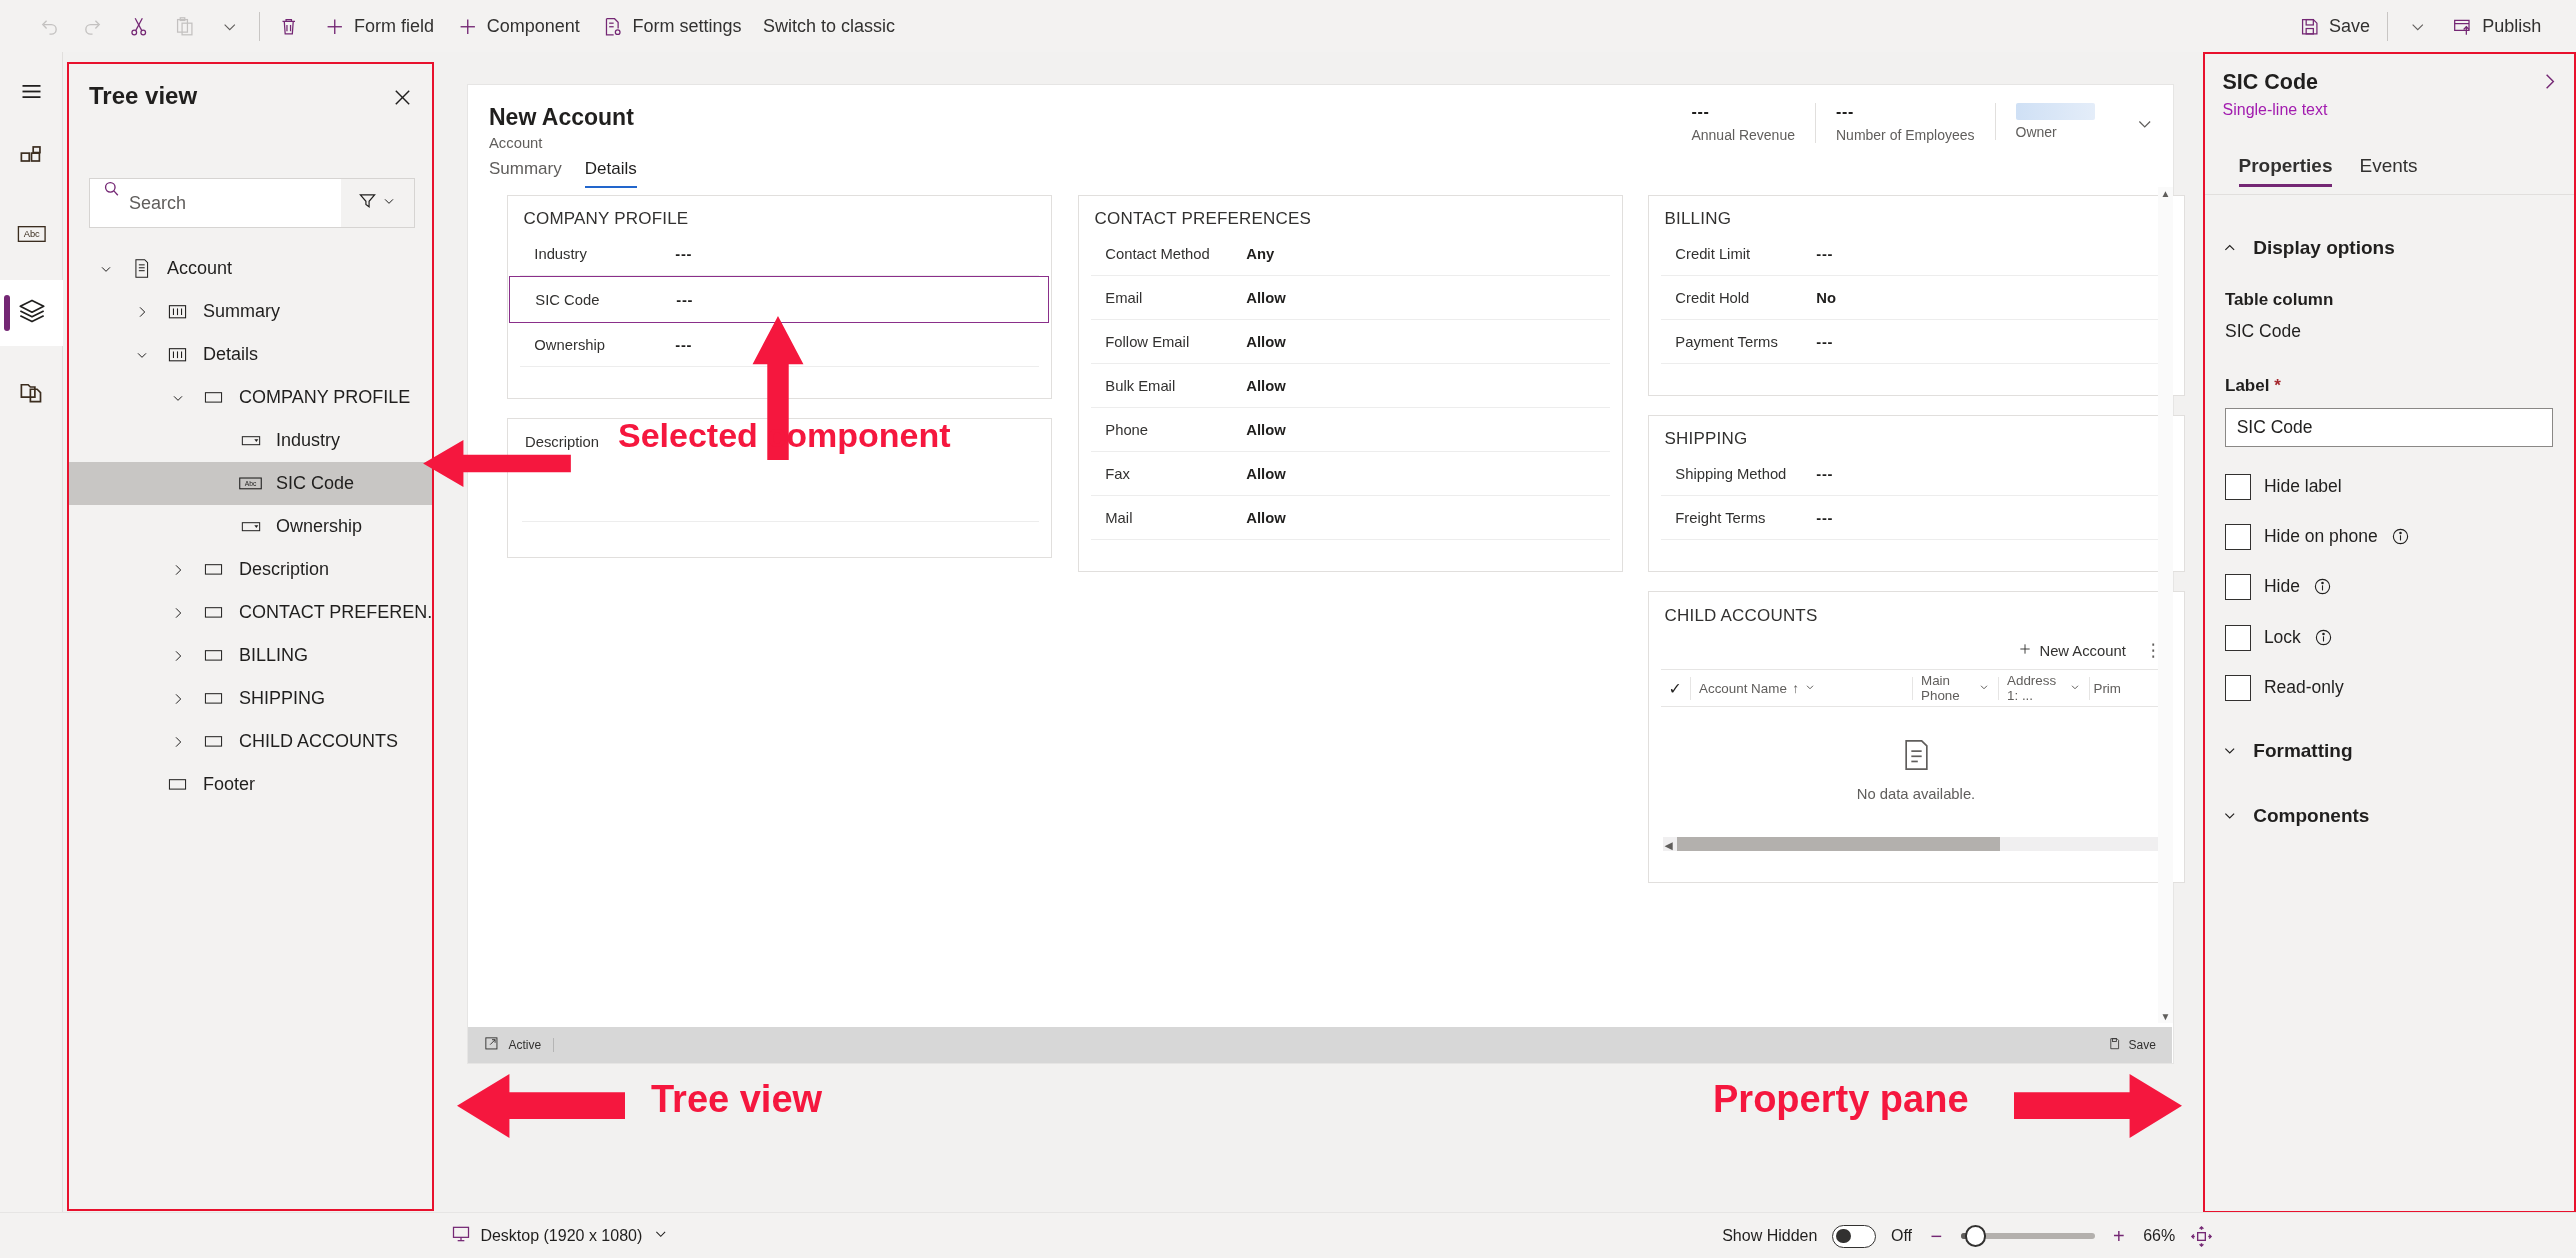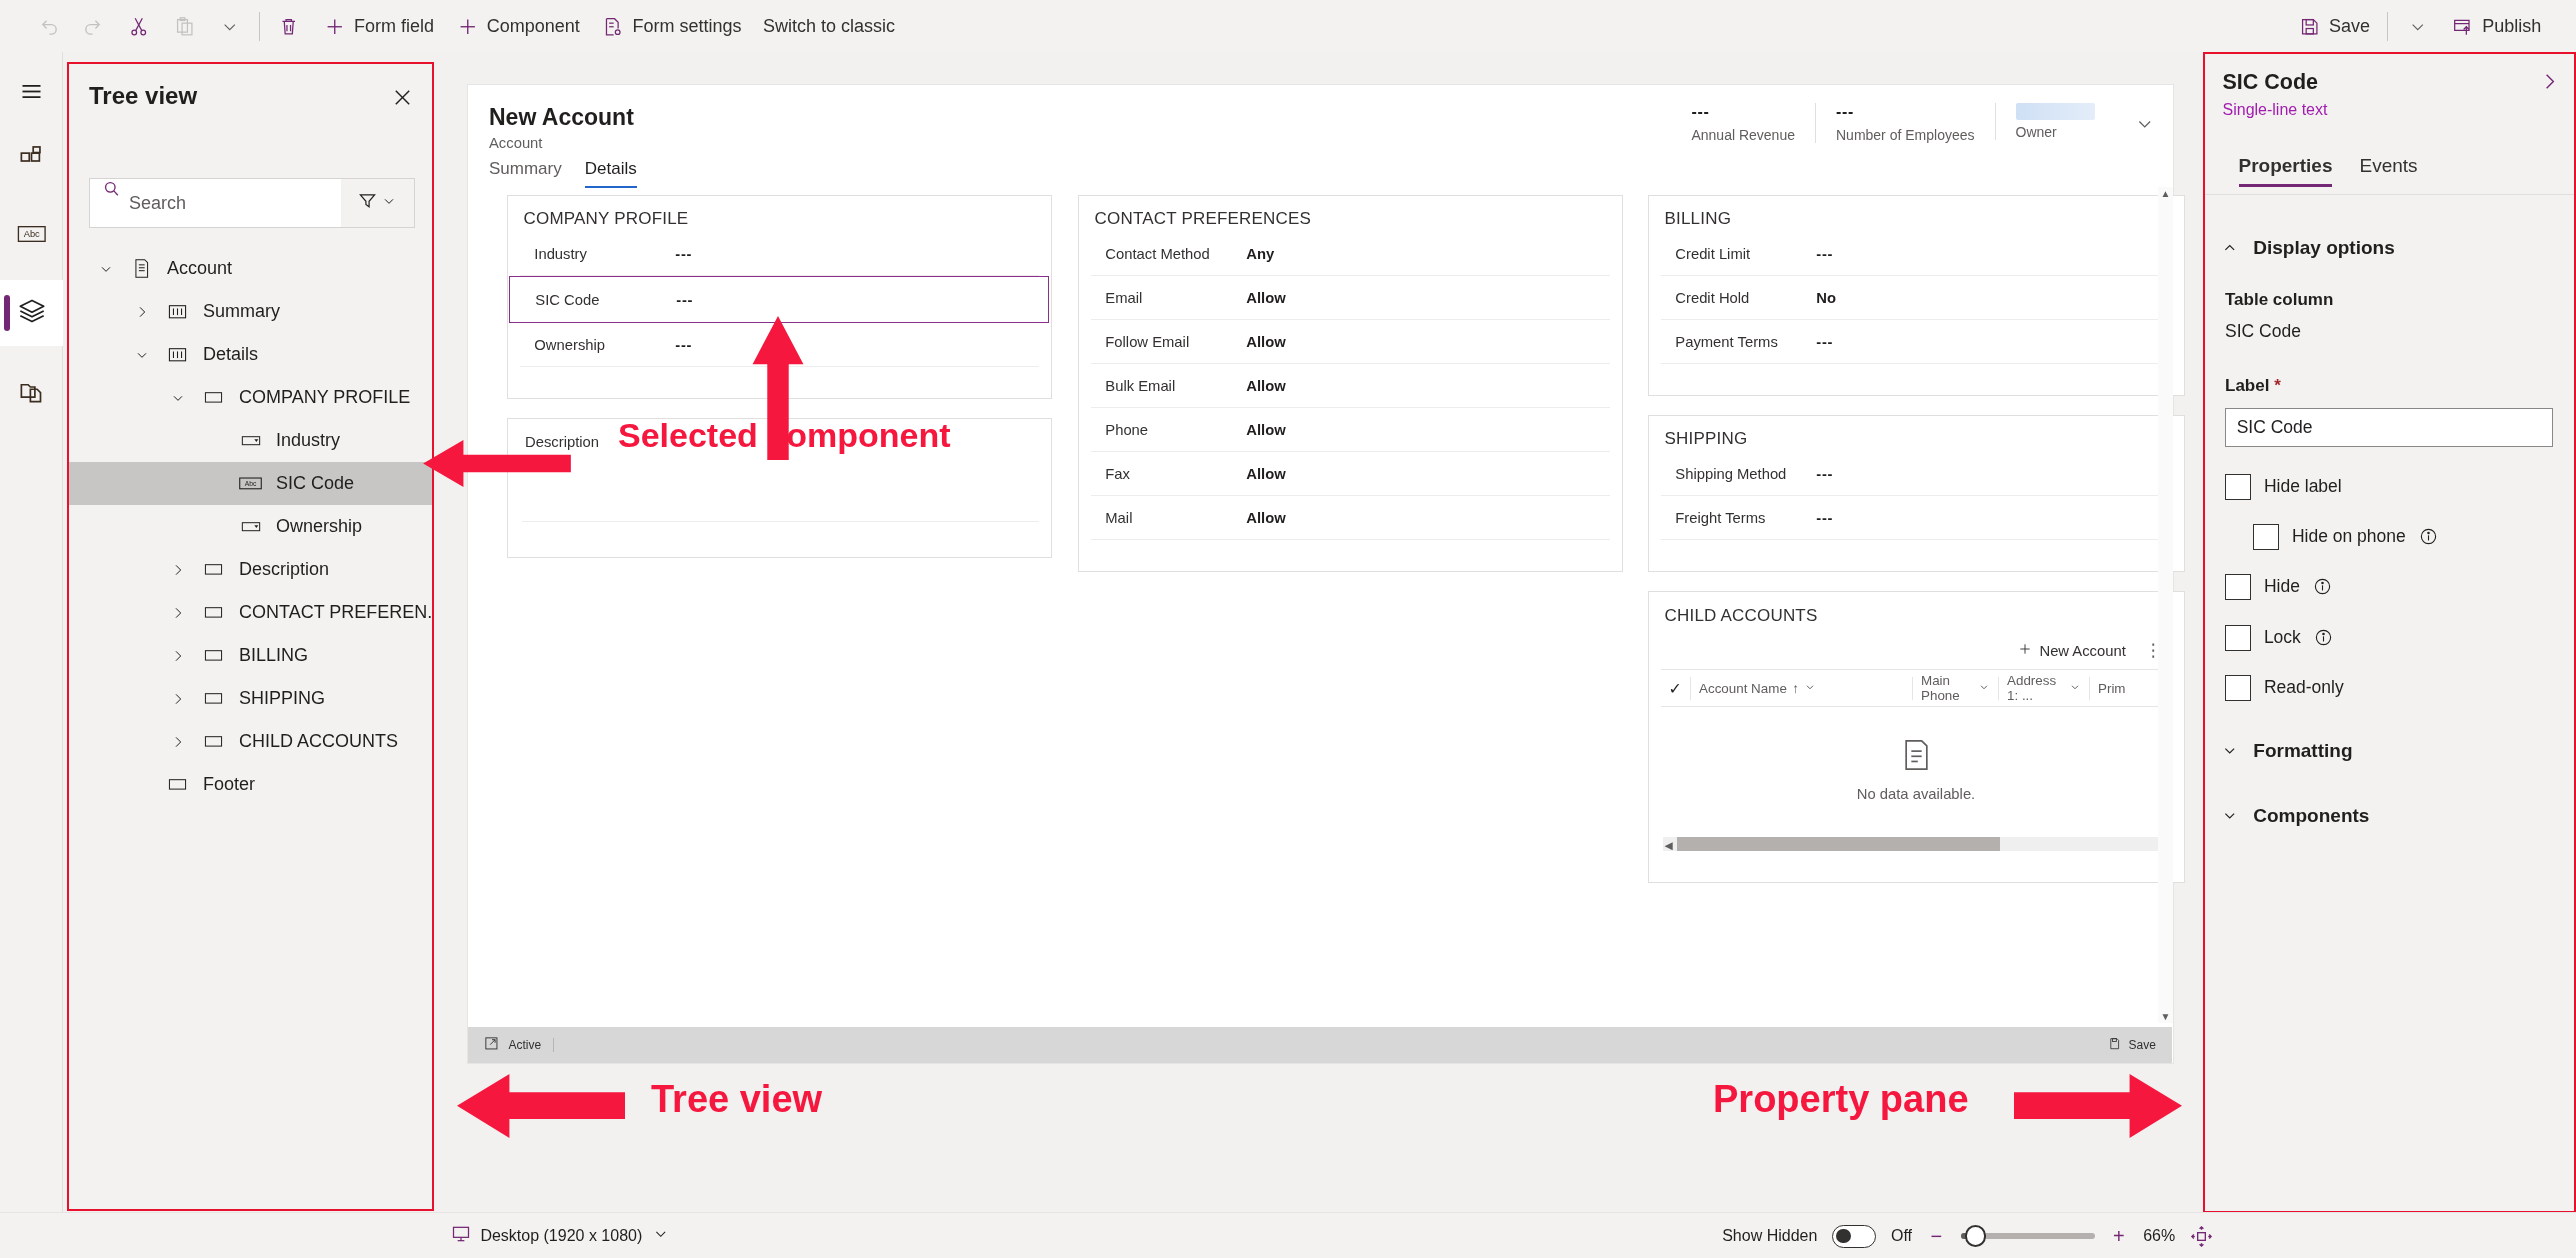--- a/index.html
+++ b/index.html
@@ -772,21 +772,21 @@
               </span>
             </div>
             <div class="ca-col" style="width:91px;">
               <span>Address 1: ...</span>
               <span>
                 <svg width="12" height="12" viewBox="0 0 24 24" fill="none" stroke="#605e5c" stroke-width="2">
                   <polyline points="6,9.5 12,15.5 18,9.5"></polyline>
                   </svg>
               </span>
             </div>
-            <div class="ca-col" style="width:40px;">
+            <div class="ca-col" style="width:40px;justify-content:flex-end;">
               <span>Prim</span>
             </div>
           </div>
           <div class="ca-empty">
             <span>
               <svg width="31" height="34" viewBox="0 0 24 26" fill="none" stroke="#605e5c" stroke-width="1.3">
                 <path d="M4 2h12l4 4v18H4z"></path>
                   <line x1="8" y1="10" x2="16" y2="10"></line>
                 <line x1="8" y1="14" x2="16" y2="14"></line>
                   <line x1="8" y1="18" x2="13" y2="18"></line>
@@ -867,21 +867,21 @@
   </div>
   <div id="pr-input">
     <input type="text" value="SIC Code" style="">
   </div>
 
   <div class="cbrow" style="top:420px;">
     <span class="cbox"></span>
     <span class="cbtext">Hide label</span>
   </div>
 
-  <div class="cbrow" style="top:470px;margin-left:28px;">
+  <div class="cbrow" style="top:470px;">
     <span class="cbox"></span>
     <span class="cbtext">Hide on phone</span>
     <span class="infoi">
       <svg width="19" height="19" viewBox="0 0 24 24" fill="none" stroke="#201f1e" stroke-width="1.4">
         <circle cx="12" cy="12" r="9"></circle>
           <line x1="12" y1="10.5" x2="12" y2="17"></line>
           <circle cx="12" cy="7.5" r="0.9" fill="#201f1e"></circle>
       </svg>
     </span>
   </div>

